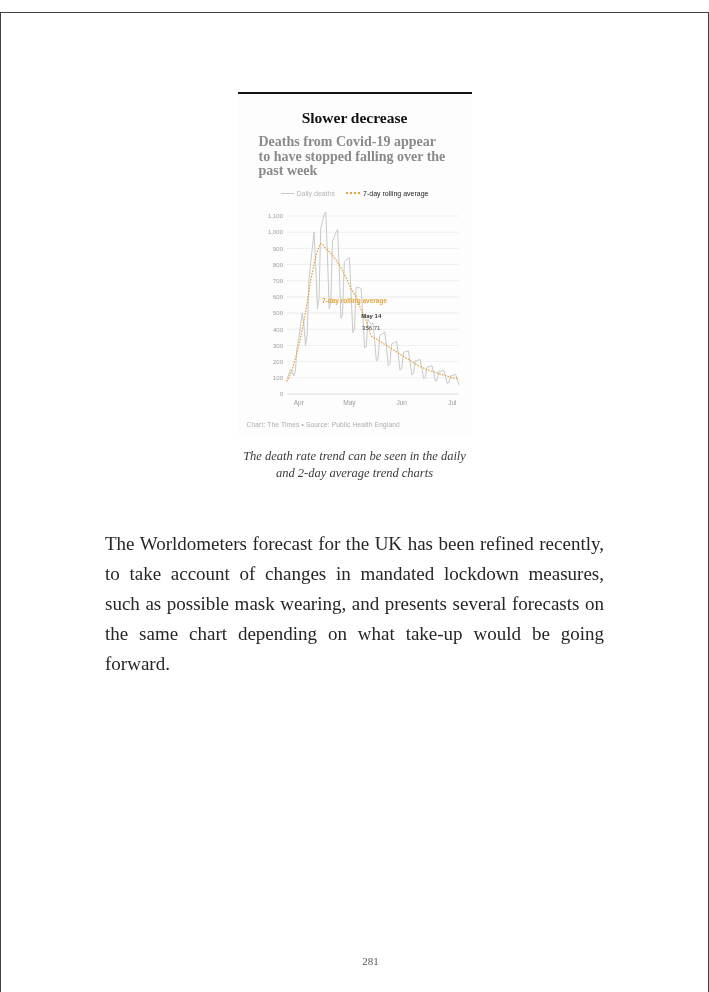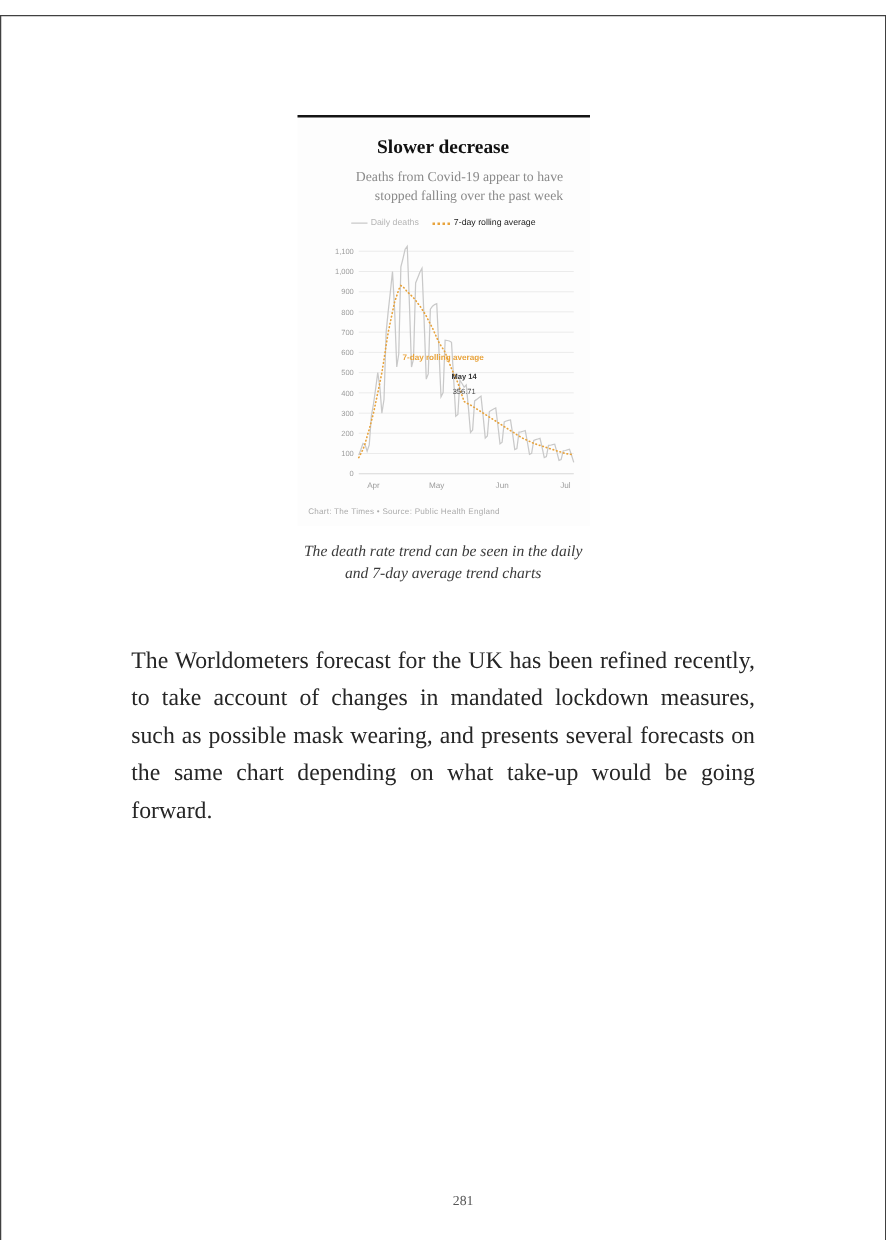--- a/index.html
+++ b/index.html
@@ -25,26 +25,27 @@
   .chart-title {
     font-family: "Liberation Serif", serif;
     font-weight: 700;
     font-size: 15.5px;
     color: #111111;
     text-align: center;
     margin-top: 5px;
   }
   .chart-subtitle {
     font-family: "Liberation Serif", serif;
-    font-size: 11px;
+    font-size: 14px;
     color: #8a8a8a;
-    text-align: right;
+    text-align: left;
     line-height: 14.5px;
     max-width: 192px;
     margin: 8px auto 0;
+    font-weight: bold;
   }
   .legend {
     display: flex; justify-content: center; align-items: center;
     gap: 11px; margin-top: 11px;
     font-family: "Liberation Sans", sans-serif; font-size: 7px;
   }
   .legend-item { display: flex; align-items: center; gap: 3px; }
   .swatch-line { display: inline-block; width: 13px; height: 0; border-top: 1.5px solid #c9c9c9; }
   .swatch-dots { display: inline-block; width: 14px; height: 0; border-top: 2px dotted #e8a33c; }
   .legend-label.daily { color: #b5b5b5; }
@@ -146,20 +147,20 @@
           <polyline points="40.0,173.1 41.7,168.6 43.4,163.7 45.1,164.9 46.7,170.0 48.4,164.9 50.1,141.7 51.8,132.2 53.5,120.0 55.2,107.1 56.9,118.7 58.5,139.5 60.2,128.6 61.9,74.9 63.6,57.7 65.3,42.4 67.0,26.2 68.7,57.3 70.4,102.6 72.0,92.2 73.7,22.5 75.4,15.8 77.1,8.4 78.8,6.0 80.5,51.1 82.2,102.6 83.8,96.4 85.5,35.4 87.2,31.2 88.9,26.8 90.6,23.6 92.3,65.5 94.0,112.3 95.6,108.1 97.3,56.3 99.0,54.0 100.7,52.7 102.4,51.9 104.1,88.0 105.8,126.5 107.5,123.1 109.1,81.2 110.8,81.4 112.5,81.8 114.2,82.8 115.9,111.6 117.6,142.0 119.3,140.6 120.9,113.2 122.6,115.8 124.3,118.7 126.0,117.0 127.7,134.9 129.4,155.0 131.1,153.0 132.7,129.7 134.4,128.5 136.1,127.2 137.8,125.9 139.5,141.9 141.2,159.5 142.9,157.7 144.5,138.2 146.2,137.2 147.9,136.2 149.6,135.4 151.3,149.2 153.0,164.1 154.7,162.8 156.4,146.6 158.0,145.8 159.7,145.3 161.4,145.0 163.1,156.1 164.8,168.6 166.5,167.8 168.2,154.7 169.8,154.5 171.5,154.0 173.2,153.5 174.9,162.6 176.6,172.5 178.3,171.7 180.0,161.3 181.6,160.7 183.3,160.2 185.0,159.7 186.7,167.0 188.4,175.1 190.1,174.2 191.8,165.3 193.5,165.2 195.1,164.7 196.8,164.4 198.5,170.7 200.2,177.3 201.9,176.7 203.6,169.7 205.3,169.4 206.9,168.9 208.6,168.4 210.3,173.4 212.0,178.9" fill="none" stroke="#c9c9c9" stroke-width="1"></polyline>
           <polyline points="40.0,175.1 41.7,171.8 43.4,168.6 45.1,163.7 46.7,158.1 48.4,152.4 50.1,145.9 51.8,139.5 53.5,131.4 55.2,123.3 56.9,115.2 58.5,107.1 60.2,96.6 61.9,85.2 63.6,74.7 65.3,66.6 67.0,58.5 68.7,50.5 70.4,45.6 72.0,40.7 73.7,37.5 75.4,38.3 77.1,40.4 78.8,42.4 80.5,44.0 82.2,45.6 83.8,47.2 85.5,49.3 87.2,51.6 88.9,53.7 90.6,56.4 92.3,59.0 94.0,61.8 95.6,65.0 97.3,68.3 99.0,71.5 100.7,75.2 102.4,79.1 104.1,82.8 105.8,85.6 107.5,88.2 109.1,90.9 110.8,95.3 112.5,99.5 114.2,103.9 115.9,107.6 117.6,111.5 119.3,115.2 120.9,120.0 122.6,125.2 124.3,130.2 126.0,131.2 127.7,132.2 129.4,133.0 131.1,134.1 132.7,135.1 134.4,136.2 136.1,137.4 137.8,138.3 139.5,139.5 141.2,140.6 142.9,141.6 144.5,142.7 146.2,143.8 147.9,144.8 149.6,145.9 151.3,147.1 153.0,148.0 154.7,149.2 156.4,150.3 158.0,151.3 159.7,152.4 161.4,153.5 163.1,154.5 164.8,155.6 166.5,156.8 168.2,157.7 169.8,158.9 171.5,159.7 173.2,160.5 174.9,161.3 176.6,162.1 178.3,162.9 180.0,163.7 181.6,164.2 183.3,164.9 185.0,165.3 186.7,165.8 188.4,166.5 190.1,167.0 191.8,167.4 193.5,168.1 195.1,168.6 196.8,169.1 198.5,169.7 200.2,170.2 201.9,170.7 203.6,171.3 205.3,171.8 206.9,172.1 208.6,172.3 210.3,172.6 212.0,172.8" fill="none" stroke="#e8a33c" stroke-width="1.3" stroke-dasharray="0.5 2.4" stroke-linecap="round"></polyline>
           <text class="ann-series" fill="#e8a33c" x="107.5" y="97.4" text-anchor="middle">7-day rolling average</text>
           <text class="ann-date" x="124.3" y="111.9" text-anchor="middle">May 14</text>
           <text class="ann-value" x="124.3" y="124.1" text-anchor="middle">356.71</text>
         </svg>
 
       <div class="chart-credit">Chart: The Times • Source: Public Health England</div>
     </div>
 
-    <figcaption class="figure-caption">The death rate trend can be seen in the daily and 7-day average trend charts</figcaption>
+    <figcaption class="figure-caption">The death rate trend can be seen in the daily and 2-day average trend charts</figcaption>
   </figure>
 
   <p class="body-paragraph">The Worldometers forecast for the UK has been refined recently, to take account of changes in mandated lockdown measures, such as possible mask wearing, and presents several forecasts on the same chart depending on what take-up would be going forward.</p>
 
   <div class="page-number">281</div>
 
 </div>
 
 </body></html>

